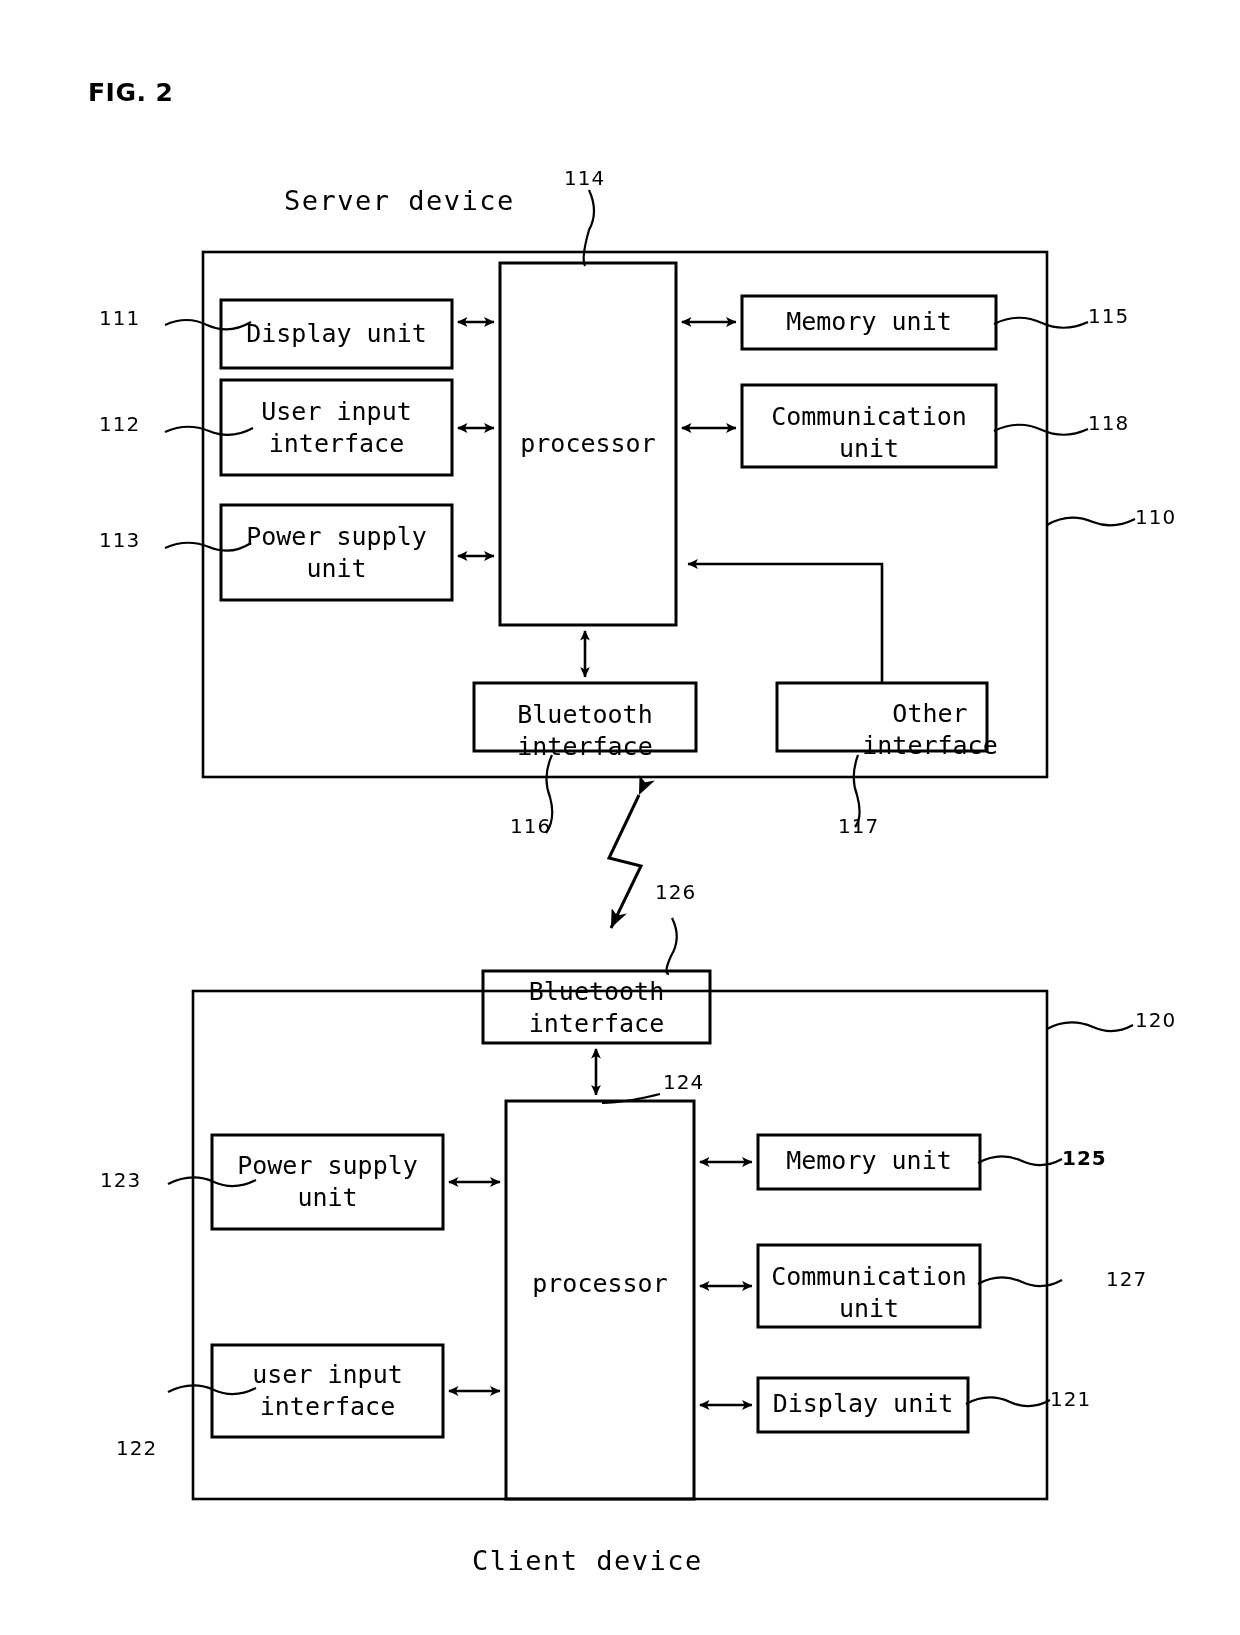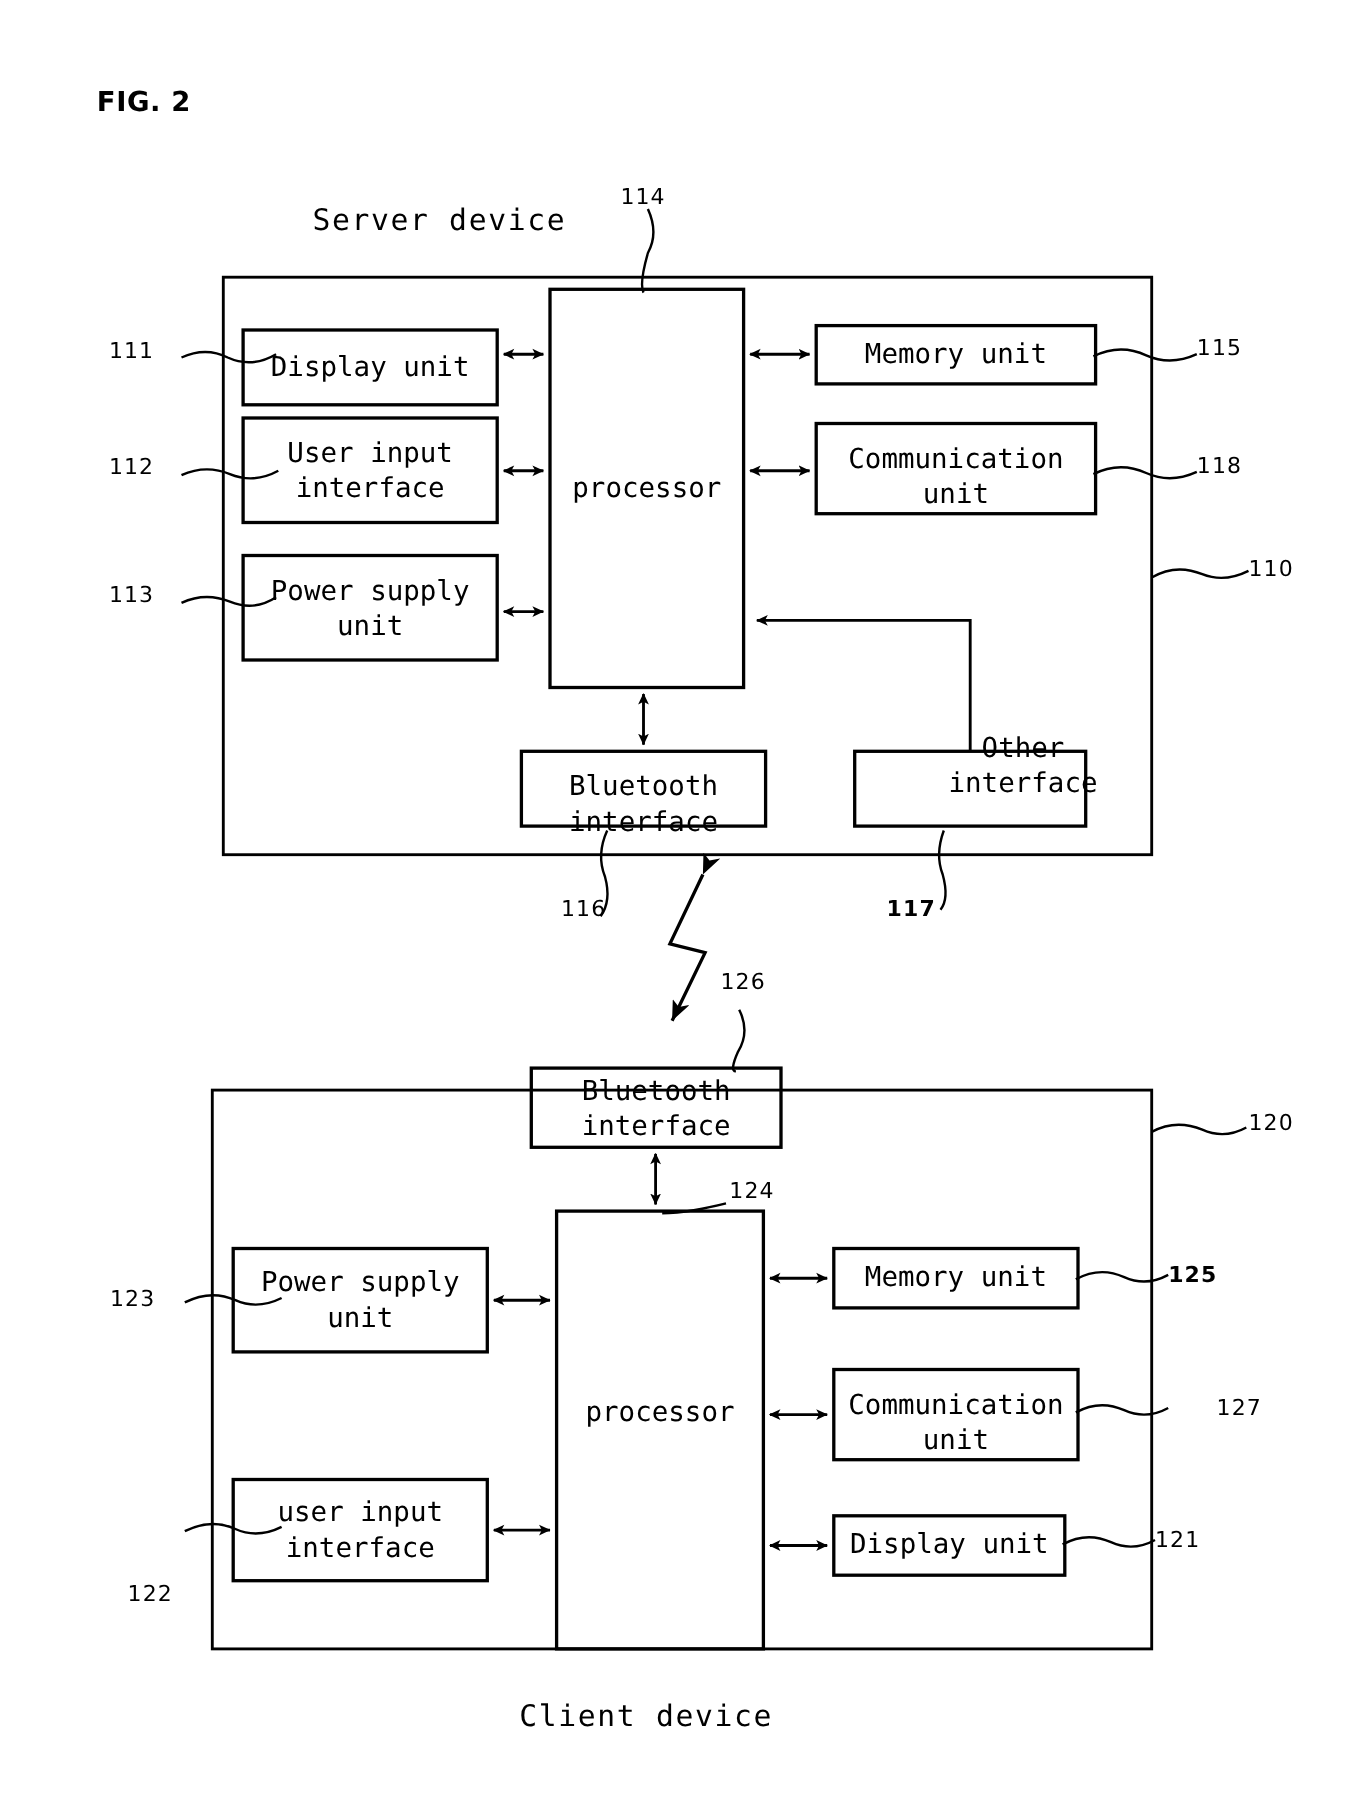--- a/index.html
+++ b/index.html
@@ -151,33 +151,33 @@
   <div class="caption" style="left:252px; top:185px;margin-left:32px;">Server device</div>
 
   <div class="refnum" style="left:99px; top:306px;">111</div>
   <div class="refnum" style="left:99px; top:412px;">112</div>
   <div class="refnum" style="left:99px; top:528px;text-align:right;">113</div>
   <div class="refnum" style="left:1088px; top:304px;">115</div>
   <div class="refnum" style="left:1088px; top:411px;">118</div>
   <div class="refnum" style="left:1135px; top:505px;">110</div>
   <div class="refnum" style="left:564px; top:166px;">114</div>
   <div class="refnum" style="left:510px; top:814px;">116</div>
-  <div class="refnum" style="left:806px; top:814px;font-weight:bold;">117</div>
+  <div class="refnum" style="left:838px; top:814px;">117</div>
 
   <div class="dlabel" style="left:221px; top:318px; width:231px;">Display unit</div>
   <div class="dlabel" style="left:221px; top:396px; width:231px;"><span>User input</span><br><span>interface</span></div>
   <div class="dlabel" style="left:221px; top:521px; width:231px;"><span>Power supply</span><br><span>unit</span></div>
 
   <div class="dlabel" style="left:500px; top:428px; width:176px;">processor</div>
 
   <div class="dlabel" style="left:742px; top:306px; width:254px;">Memory unit</div>
   <div class="dlabel" style="left:742px; top:401px; width:254px;"><span>Communication</span><br><span>unit</span></div>
 
   <div class="dlabel" style="left:474px; top:699px; width:222px;"><span>Bluetooth</span><br><span>interface</span></div>
-  <div class="dlabel" style="left:777px; top:664px; width:210px;padding-left:48px;"><span>Other</span><br><span>interface</span></div>
+  <div class="dlabel" style="left:777px; top:698px; width:210px;padding-left:48px;"><span>Other</span><br><span>interface</span></div>
 
   <div class="refnum" style="left:655px; top:880px;">126</div>
   <div class="refnum" style="left:1135px; top:1008px;">120</div>
   <div class="refnum" style="left:663px; top:1070px;text-align:center;">124</div>
   <div class="refnum" style="left:100px; top:1168px;">123</div>
   <div class="refnum" style="left:100px; top:1436px;margin-left:16px;">122</div>
   <div class="refnum" style="left:1062px; top:1146px;font-weight:bold;">125</div>
   <div class="refnum" style="left:1062px; top:1267px;margin-left:44px;">127</div>
   <div class="refnum" style="left:1050px; top:1387px;">121</div>
 

